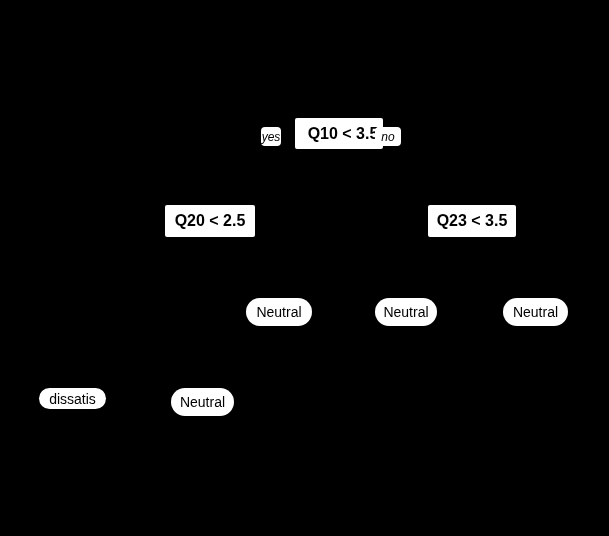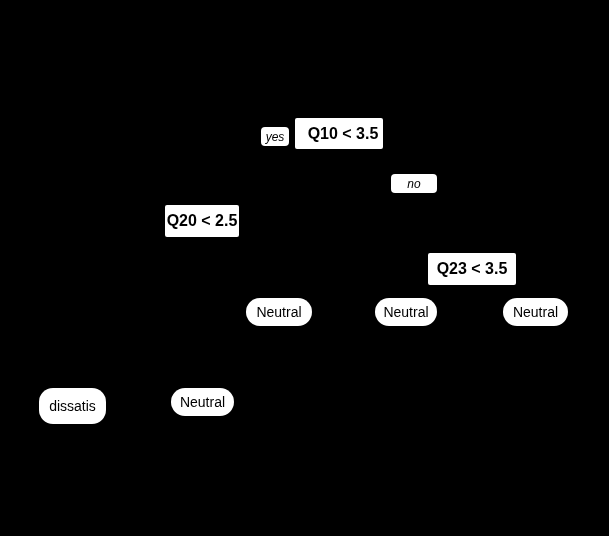--- a/index.html
+++ b/index.html
@@ -58,26 +58,26 @@
     <line x1="208" y1="237" x2="137" y2="297" stroke="#000000" stroke-width="1.5"></line>
     <line x1="208" y1="237" x2="279" y2="298" stroke="#000000" stroke-width="1.5"></line>
     <line x1="472" y1="237" x2="406" y2="298" stroke="#000000" stroke-width="1.5"></line>
     <line x1="472" y1="237" x2="535" y2="298" stroke="#000000" stroke-width="1.5"></line>
     <line x1="137" y1="326" x2="72" y2="388" stroke="#000000" stroke-width="1.5"></line>
     <line x1="137" y1="326" x2="202" y2="388" stroke="#000000" stroke-width="1.5"></line>
   </svg>
 
   <div class="node split" style="left:295px; top:118px; width:88px; height:31px;padding-left:8px;">Q10 &lt; 3.5</div>
 
-  <div class="edge-label" style="left:261px; top:127px; width:28px; height:19px;">yes</div>
-  <div class="edge-label" style="left:391px; top:127px; width:46px; height:19px;margin-top:47px;">no</div>
+  <div class="edge-label" style="left:261px; top:127px; width:20px; height:19px;">yes</div>
+  <div class="edge-label" style="left:375px; top:127px; width:26px; height:19px;">no</div>
 
-  <div class="node split" style="left:165px; top:205px; width:74px; height:32px;">Q20 &lt; 2.5</div>
-  <div class="node split" style="left:428px; top:205px; width:88px; height:32px;margin-top:48px;">Q23 &lt; 3.5</div>
+  <div class="node split" style="left:165px; top:205px; width:90px; height:32px;">Q20 &lt; 2.5</div>
+  <div class="node split" style="left:428px; top:205px; width:88px; height:32px;">Q23 &lt; 3.5</div>
 
   <div class="node leaf" style="left:246px; top:298px; width:66px; height:28px;">Neutral</div>
   <div class="node leaf" style="left:375px; top:298px; width:62px; height:28px;">Neutral</div>
   <div class="node leaf" style="left:503px; top:298px; width:65px; height:28px;">Neutral</div>
 
-  <div class="node leaf" style="left:39px; top:388px; width:67px; height:36px;text-align:right;">dissatis</div>
+  <div class="node leaf" style="left:39px; top:388px; width:67px; height:21px;text-align:right;">dissatis</div>
   <div class="node leaf" style="left:171px; top:388px; width:63px; height:28px;">Neutral</div>
 
 </div>
 
 </body></html>

